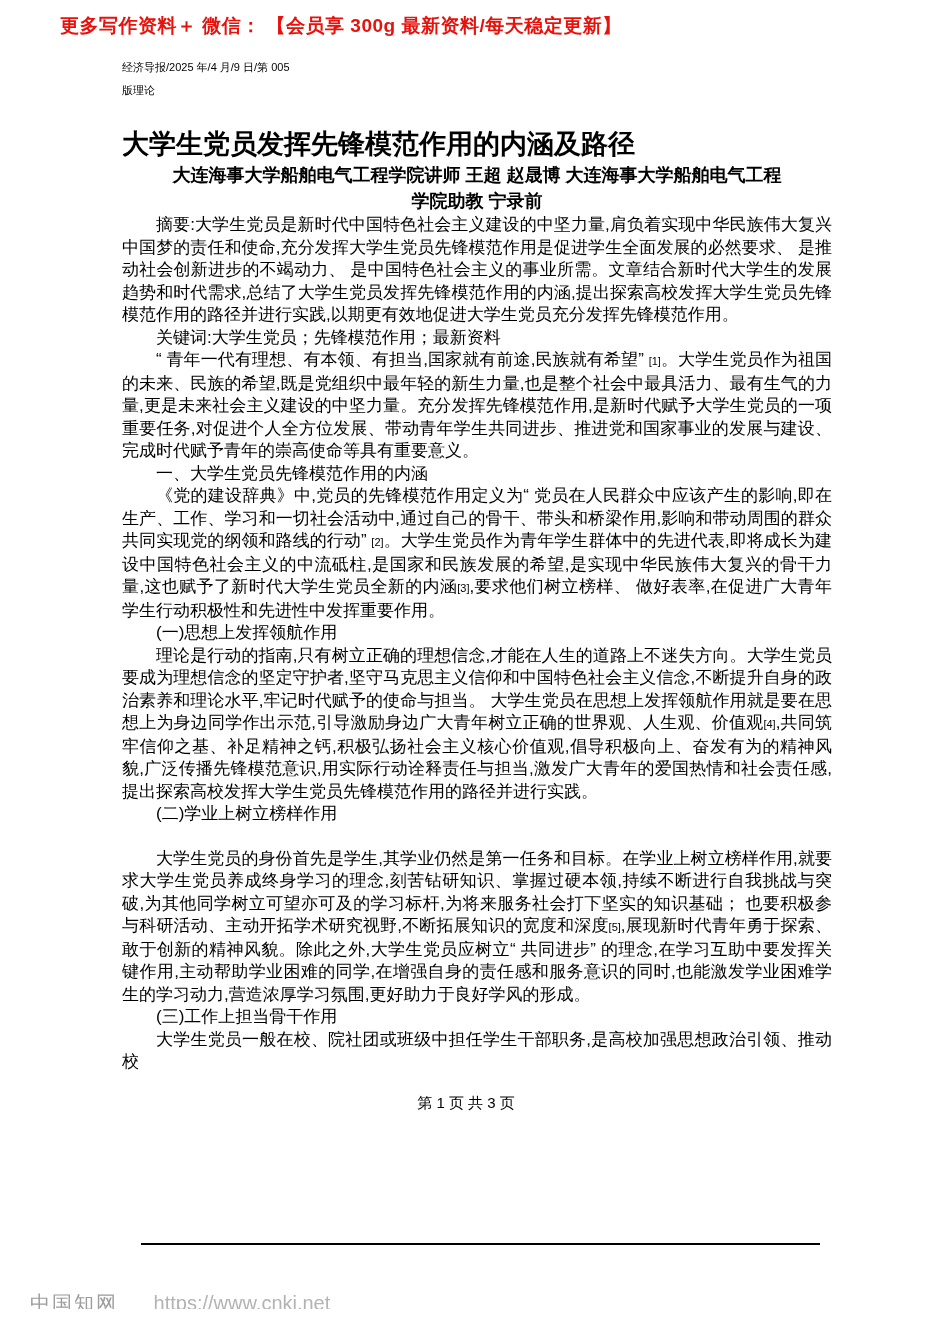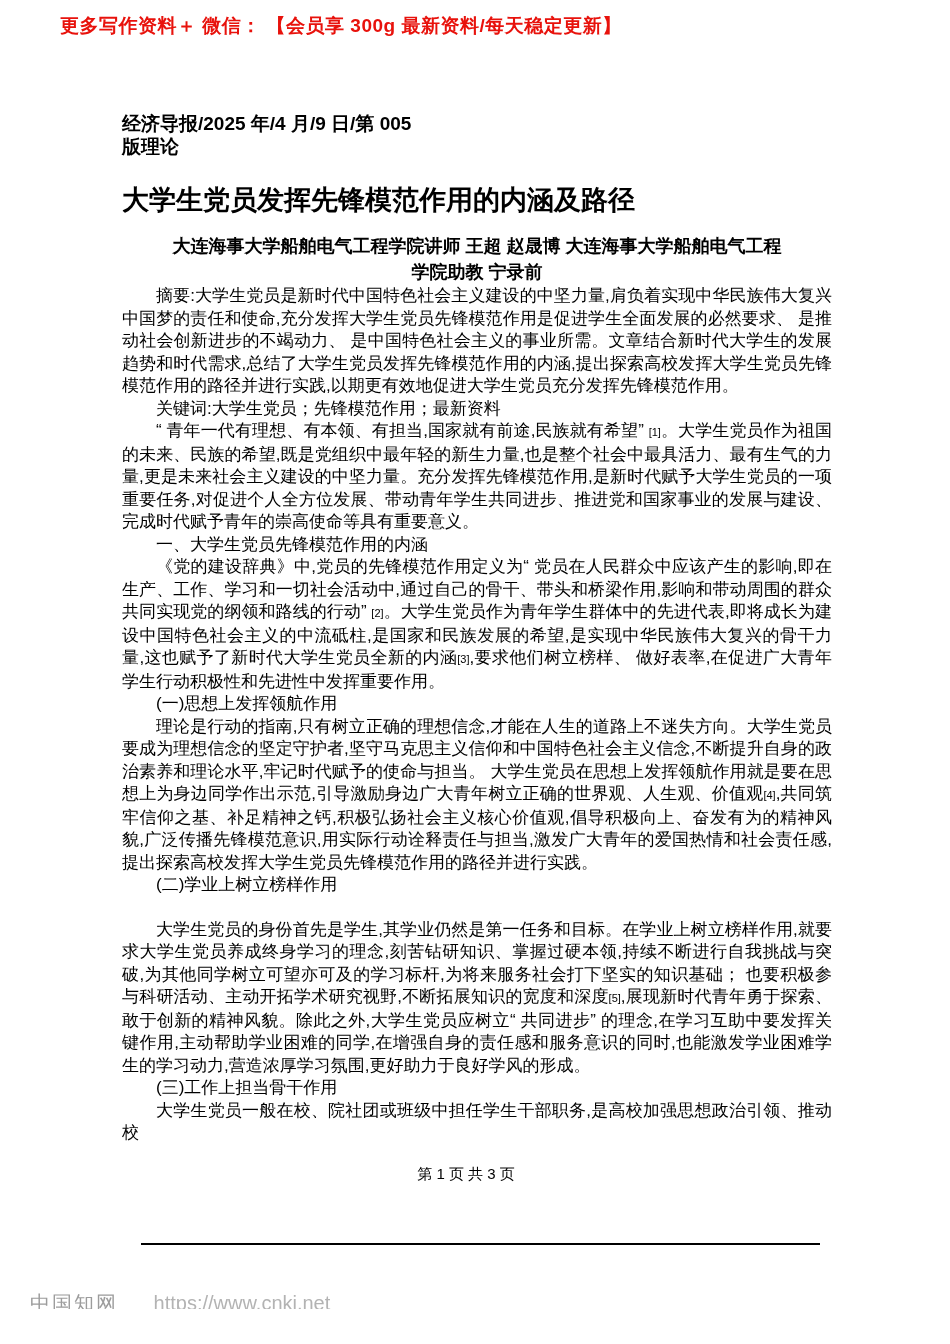--- a/index.html
+++ b/index.html
@@ -6,23 +6,23 @@
   .page{
     position:relative;width:950px;height:1309px;background:#ffffff;
     font-family:"Liberation Sans","DejaVu Sans",sans-serif;color:#000;
     overflow:hidden;
   }
   .banner{
     position:absolute;left:60px;top:13px;
     font-size:19px;font-weight:bold;color:#e8120c;letter-spacing:0.5px;
   }
   .column{position:absolute;left:122px;top:0;width:710px;}
-  .source{margin-top:112px;font-size:19px;line-height:23px;font-weight:700;}
+  .source{margin-top:56px;font-size:11px;line-height:23px;font-weight:400;}
   .title{margin:26px 0 0 0;text-align:left;font-size:27px;font-weight:bold;line-height:32px;}
-  .authors{margin-top:17px;text-align:center;font-size:18px;font-weight:bold;line-height:26px;}
+  .authors{margin-top:2px;text-align:center;font-size:18px;font-weight:bold;line-height:26px;}
   .bodytext{font-size:17px;line-height:22.5px;text-align:justify;font-weight:500;}
   .par{margin:0;text-indent:2em;}
   .gap-above{margin-top:22px;}
   .ref{font-size:11px;}
   .pagenum{margin-top:20px;text-align:center;padding-right:22px;font-size:15px;font-weight:500;}
   .divider{position:absolute;left:141px;top:1243px;width:679px;height:0;border-top:2px solid #000;}
   .watermark{position:absolute;left:30px;top:1290px;font-size:20px;white-space:nowrap;}
   .wm-name{color:#9c9c9c;letter-spacing:2px;}
   .wm-url{color:#b3b3b3;margin-left:30px;text-decoration:none;text-align:center;}
 </style>

